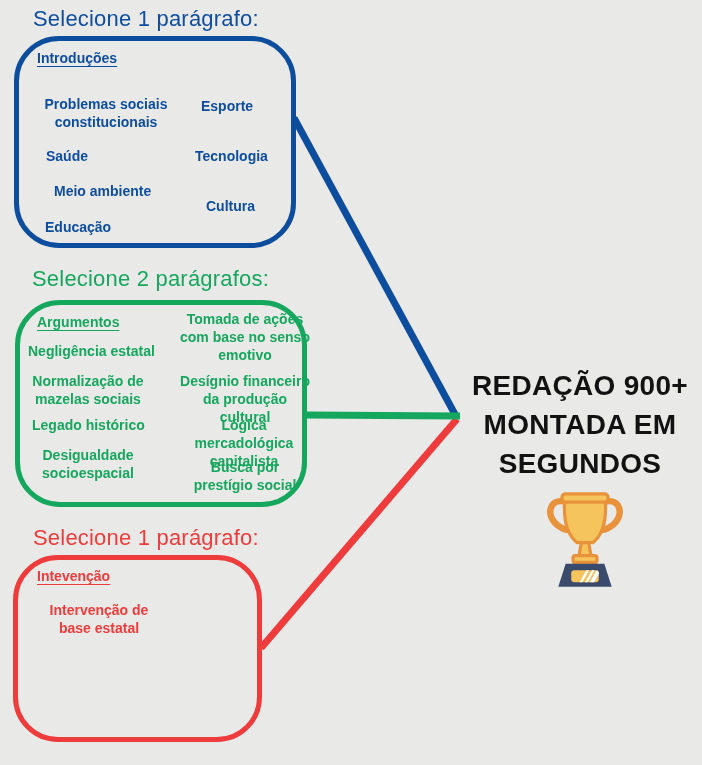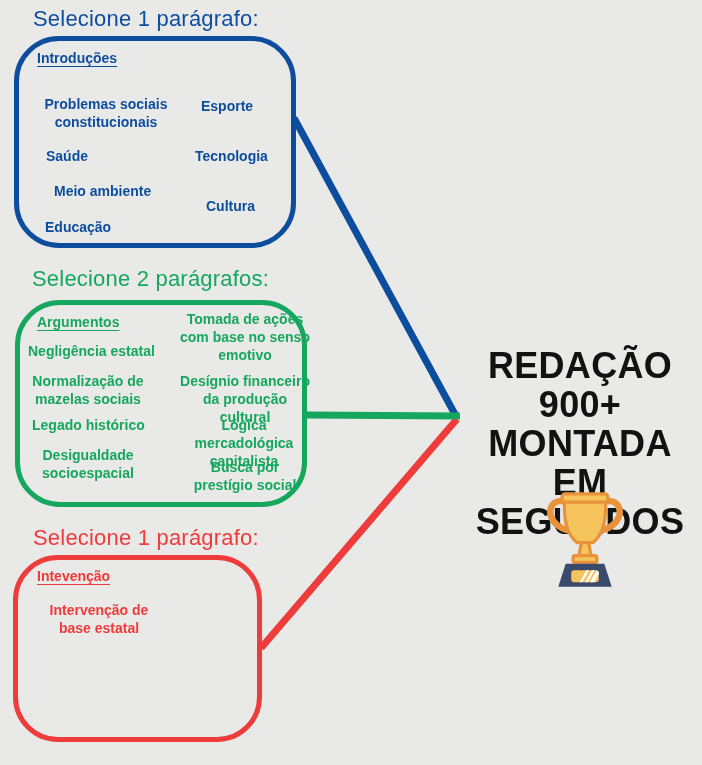--- a/index.html
+++ b/index.html
@@ -46,24 +46,24 @@
   }
   .item.nowrap{white-space:nowrap;}
   .blue   {color:#0d4d9e;}
   .b-blue {border-color:#0d4d9e;}
   .green  {color:#16a75f;}
   .b-green{border-color:#16a75f;}
   .red    {color:#ee3b3b;}
   .b-red  {border-color:#ee3b3b;}
   #main-title{
     position:absolute;
-    left:460px;top:346px;width:240px;
+    left:460px;top:366px;width:240px;
     text-align:center;
     color:#121212;
-    font-size:36px;font-weight:bold;
+    font-size:28px;font-weight:bold;
     line-height:39px;
     letter-spacing:0.3px;
   }
   #trophy{
     position:absolute;
     left:539px;top:486px;
     width:92px;height:106px;
   }
 </style>
 </head>

